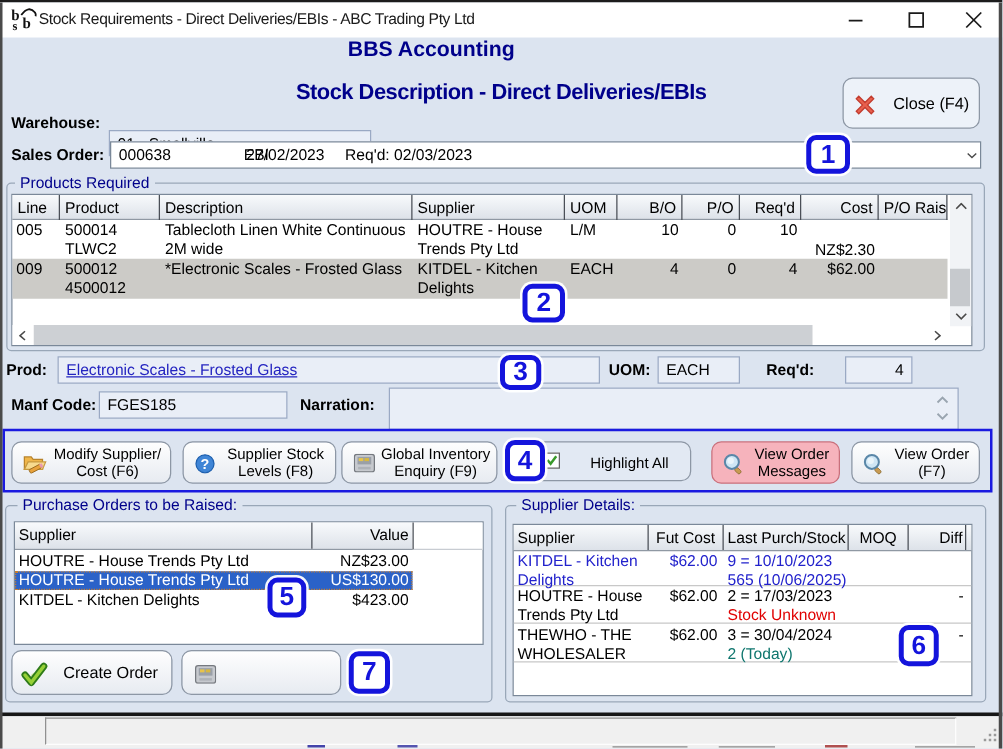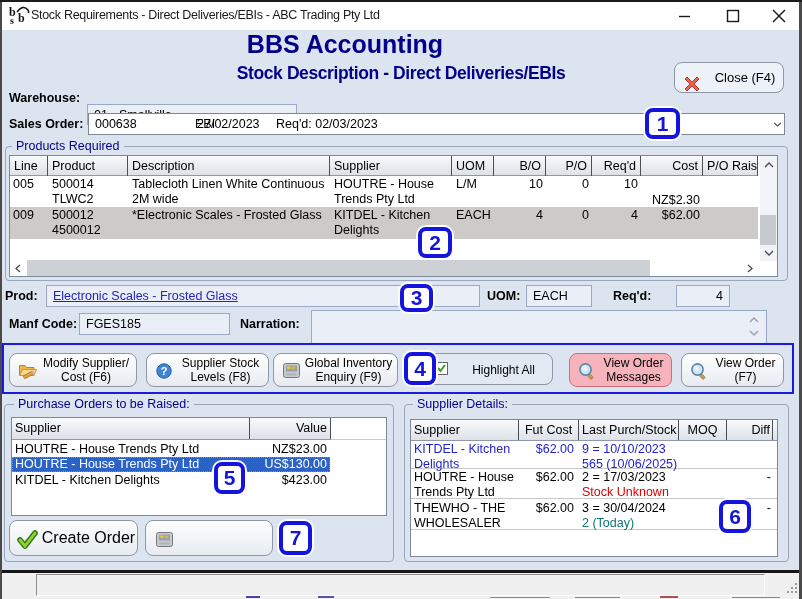--- a/index.html
+++ b/index.html
@@ -47,24 +47,24 @@
 </svg>
 <div class="ab" style="left:31px;top:8px;font-size:12.5px;letter-spacing:-0.3px;color:#1a1a1a;">Stock Requirements - Direct Deliveries/EBIs - ABC Trading Pty Ltd</div>
 
 <svg class="ab" style="left:660px;top:2px;" width="140" height="28" viewBox="0 0 140 28">
   <line x1="19" y1="14.5" x2="30" y2="14.5" stroke="#1a1a1a" stroke-width="1.4"></line>
   <rect x="67.5" y="8.5" width="11" height="11" fill="none" stroke="#1a1a1a" stroke-width="1.4"></rect>
   <line x1="113" y1="8" x2="125" y2="20" stroke="#1a1a1a" stroke-width="1.4"></line>
   <line x1="125" y1="8" x2="113" y2="20" stroke="#1a1a1a" stroke-width="1.4"></line>
 </svg>
 
-<div class="ab navy b" style="left:0;top:30px;width:690px;text-align:center;font-size:25px;">BBS Accounting</div>
+<div class="ab navy b" style="left:0;top:30px;width:690px;text-align:center;font-size:17px;">BBS Accounting</div>
 <div class="ab navy b" style="left:0;top:63px;width:802px;text-align:center;font-size:17.5px;letter-spacing:-0.4px;">Stock Description - Direct Deliveries/EBIs</div>
 
-<div class="btn" style="left:674px;top:62px;width:110px;height:31px;background:#edf2f9;text-decoration:underline;">
+<div class="btn" style="left:674px;top:62px;width:110px;height:41px;background:#edf2f9;text-decoration:underline;">
   <svg class="ab" style="left:9px;top:13px;" width="16" height="16" viewBox="0 0 16 16">
     <path d="M3 1 L8 6 L13 1 L15 3 L10 8 L15 13 L13 15 L8 10 L3 15 L1 13 L6 8 L1 3 Z" fill="#e8604e" stroke="#c23b2e" stroke-width="1"></path>
   </svg>
   <div style="position:absolute;left:32px;right:0;text-align:center;font-size:13px;">Close (F4)</div>
 </div>
 
 <div class="ab b" style="left:9px;top:91px;">Warehouse:</div>
 <div class="fld" style="left:87px;top:86px;width:210px;height:21px;margin-top:18px;">01 - Smallville</div>
 
 <div class="ab b" style="left:9px;top:117px;">Sales Order:</div>
@@ -234,21 +234,21 @@
   <div class="cell" style="left:3px;top:55px;">KITDEL - Kitchen Delights</div>
   <div class="cell" style="left:238px;top:55px;width:77px;text-align:right;">$423.00</div>
 </div>
 <div class="ann" style="left:214px;top:462px;width:31px;height:32px;">5</div>
 <div class="btn" style="left:9px;top:520px;width:129px;height:36px;">
   <svg class="ab" style="left:6px;top:8px;" width="24" height="21" viewBox="0 0 24 21">
     <path d="M10 10 L13 14 L21 3" fill="none" stroke="#cde89a" stroke-width="3.4"></path>
     <path d="M4 11 L9 17 L19 4" fill="none" stroke="#2e7a1a" stroke-width="5.6" stroke-linecap="round" stroke-linejoin="round"></path>
     <path d="M4 11 L9 17 L19 4" fill="none" stroke="#96d036" stroke-width="2.8" stroke-linecap="round"></path>
   </svg>
-  <div class="btxt" style="margin-left:30px;font-size:16px;">Create Order</div>
+  <div class="btxt" style="margin-left:30px;font-size:13px;">Create Order</div>
 </div>
 <div class="btn" style="left:145px;top:520px;width:128px;height:36px;">
   <svg class="ab" style="left:10px;top:11px;" width="17" height="15" viewBox="0 0 17 15">
     <rect x="0.5" y="0.5" width="16" height="14" rx="2" fill="#c6c9ce" stroke="#75797f" stroke-width="1"></rect>
     <rect x="3" y="2.5" width="11" height="6" fill="#9aa0a8"></rect>
     <rect x="4" y="3.5" width="3.6" height="2.4" fill="#e8c44a"></rect>
     <rect x="8.6" y="3.5" width="3.6" height="2.4" fill="#d8b83e"></rect>
     <rect x="3.5" y="10.5" width="10" height="2" fill="#aeb2b8"></rect>
   </svg>
 </div>

